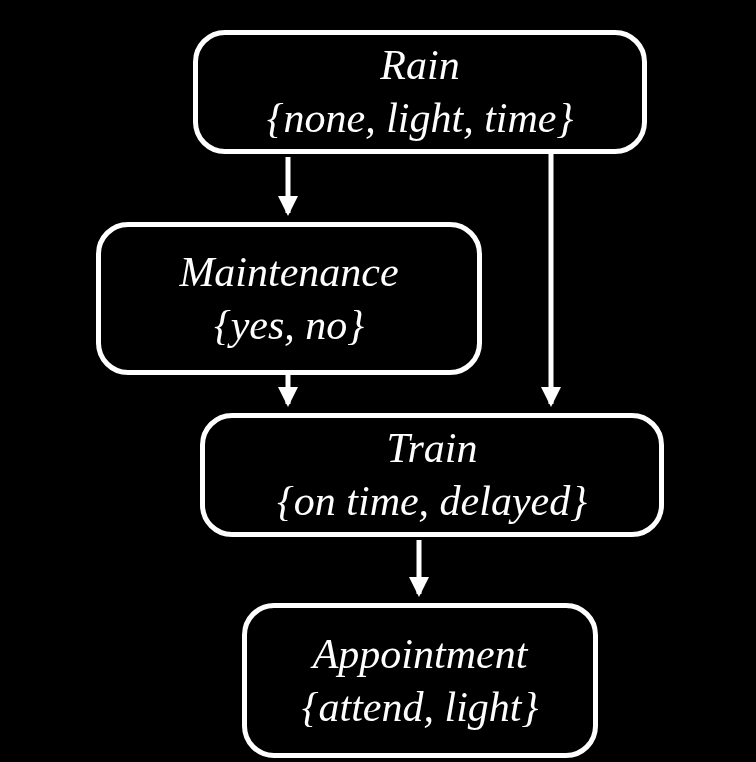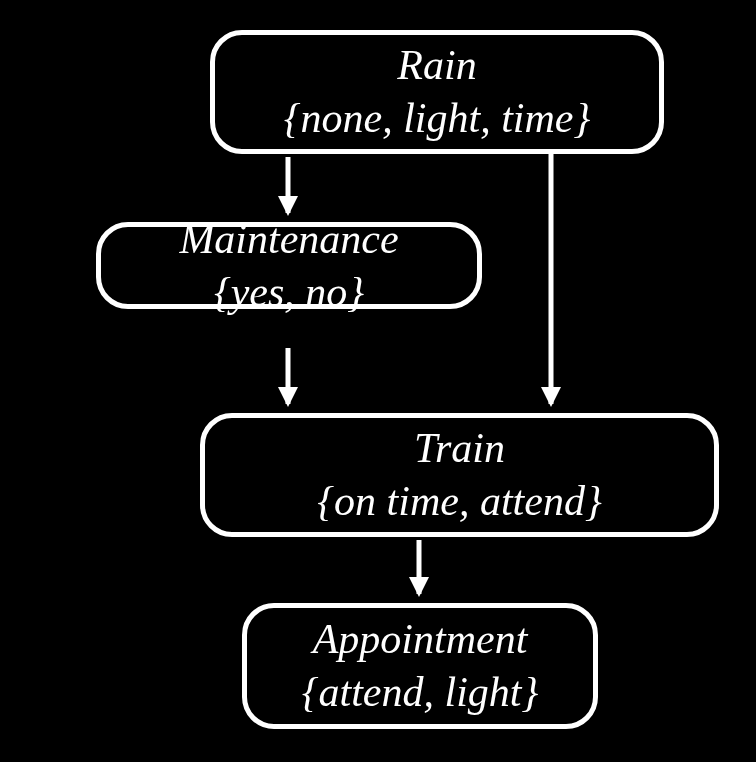--- a/index.html
+++ b/index.html
@@ -32,24 +32,24 @@
     display: flex;
     flex-direction: column;
     align-items: center;
     justify-content: center;
     text-align: center;
     font-style: italic;
     font-size: 42px;
     line-height: 53px;
     white-space: nowrap;
   }
-  .node-rain        { left: 210px; top: 30px;  width: 454px; height: 124px; }
-  .node-maintenance { left: 96px;  top: 222px; width: 386px; height: 87px; }
-  .node-train       { left: 200px; top: 413px; width: 519px; height: 124px; }
-  .node-appointment { left: 242px; top: 603px; width: 356px; height: 126px; }
+  .node-rain        { left: 193px; top: 30px;  width: 454px; height: 124px; }
+  .node-maintenance { left: 96px;  top: 222px; width: 386px; height: 153px; }
+  .node-train       { left: 200px; top: 413px; width: 464px; height: 124px; }
+  .node-appointment { left: 242px; top: 603px; width: 356px; height: 155px; }
   .node-name   { display: block; }
   .node-values { display: block; }
 </style>
 </head>
 <body>
 
 <div class="canvas">
 
   <svg class="edges-layer" width="756" height="762" viewBox="0 0 756 762" xmlns="http://www.w3.org/2000/svg">
     <defs>
@@ -68,21 +68,21 @@
     <span class="node-values">{none, light, time}</span>
   </div>
 
   <div class="node node-maintenance">
     <span class="node-name">Maintenance</span>
     <span class="node-values">{yes, no}</span>
   </div>
 
   <div class="node node-train">
     <span class="node-name">Train</span>
-    <span class="node-values">{on time, attend}</span>
+    <span class="node-values">{on time, delayed}</span>
   </div>
 
   <div class="node node-appointment">
     <span class="node-name">Appointment</span>
     <span class="node-values">{attend, light}</span>
   </div>
 
 </div>
 
 </body></html>

